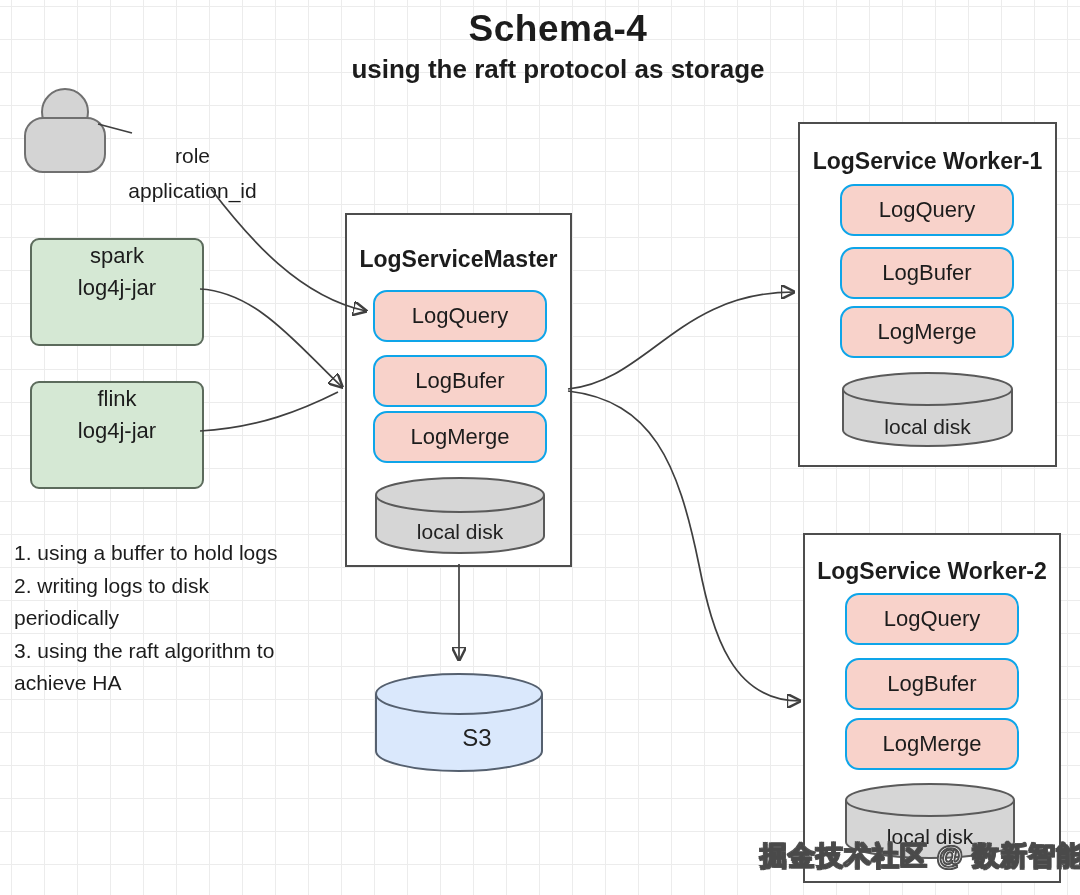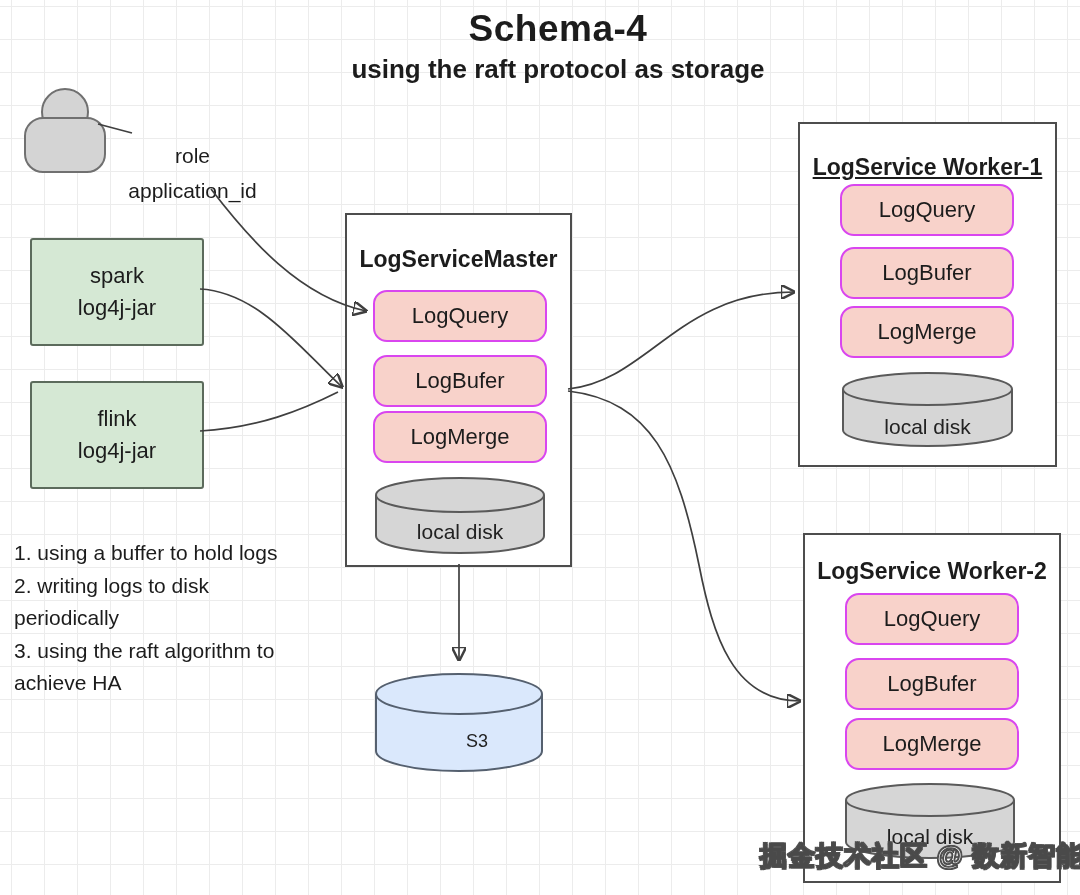--- a/index.html
+++ b/index.html
@@ -29,46 +29,46 @@
 
   .person-svg { position: absolute; left: 22px; top: 86px; z-index: 2; }
 
   .actor-label {
     position: absolute; left: 110px; top: 138px; width: 165px;
     text-align: center; font-size: 21px; line-height: 35px; z-index: 2;
   }
 
   .source-box {
     position: absolute; width: 170px; height: 104px;
-    background: #d5e8d4; border: 2px solid #5c6b5c; border-radius: 3px;
-    display: flex; flex-direction: column; align-items: center; justify-content: center;
+    background: #d5e8d4; border: 2px solid #5c6b5c; border-radius: 9px;
+    display: flex; flex-direction: column; align-items: center; justify-content: flex-start;
     font-size: 22px; line-height: 32px; z-index: 2;
   }
   #spark-box { left: 30px; top: 238px; }
   #flink-box { left: 30px; top: 381px; }
 
   .container {
     position: absolute; background: #ffffff;
     border: 2px solid #4d4d4d; z-index: 2;
   }
   #master-box  { left: 345px; top: 213px; width: 223px; height: 350px; }
   #worker1-box { left: 798px; top: 122px; width: 255px; height: 341px; }
   #worker2-box { left: 803px; top: 533px; width: 254px; height: 346px; }
 
   .container-title {
     position: absolute; left: 0; right: 0; text-align: center;
     font-size: 23px; font-weight: bold; white-space: nowrap;
   }
   #master-box  .container-title { top: 31px; }
-  #worker1-box .container-title { top: 30px; text-decoration: underline; }
+  #worker1-box .container-title { top: 24px; }
   #worker2-box .container-title { top: 23px; }
 
   .component {
     position: absolute; width: 170px; height: 48px;
-    background: #f8d2ca; border: 2px solid #d946ef; border-radius: 14px;
+    background: #f8d2ca; border: 2px solid #0ea5e9; border-radius: 14px;
     display: flex; align-items: center; justify-content: center;
     font-size: 22px;
   }
   #master-box .component { left: 26px; }
   #master-box .comp-0 { top: 75px; }
   #master-box .comp-1 { top: 140px; }
   #master-box .comp-2 { top: 196px; }
 
   #worker1-box .component { left: 40px; }
   #worker1-box .comp-0 { top: 60px; }
@@ -84,21 +84,21 @@
   #master-box  .cylinder { left: 28px; top: 262px; width: 170px; height: 77px; }
   #worker1-box .cylinder { left: 42px; top: 248px; width: 171px; height: 75px; }
   #worker2-box .cylinder { left: 40px; top: 248px; width: 170px; height: 76px; }
   .cylinder svg { position: absolute; left: 0; top: 0; }
   .cyl-label {
     position: absolute; left: 0; right: 0; text-align: center;
     font-size: 21px; color: #222;
   }
 
   #s3-cyl { position: absolute; left: 375px; top: 673px; width: 168px; height: 99px; z-index: 2; }
-  #s3-cyl .cyl-label { bottom: 20px; font-size: 18px; margin-left: 36px; }
+  #s3-cyl .cyl-label { bottom: 20px; font-size: 24px; margin-left: 36px; }
 
   .notes {
     position: absolute; left: 14px; top: 537px; width: 340px;
     font-size: 21px; line-height: 32.5px; z-index: 2;
   }
 
   #edges {
     position: absolute; left: 0; top: 0; z-index: 5; pointer-events: none;
   }
   #edges path { fill: none; stroke: #3f3f3f; stroke-width: 1.7; }

